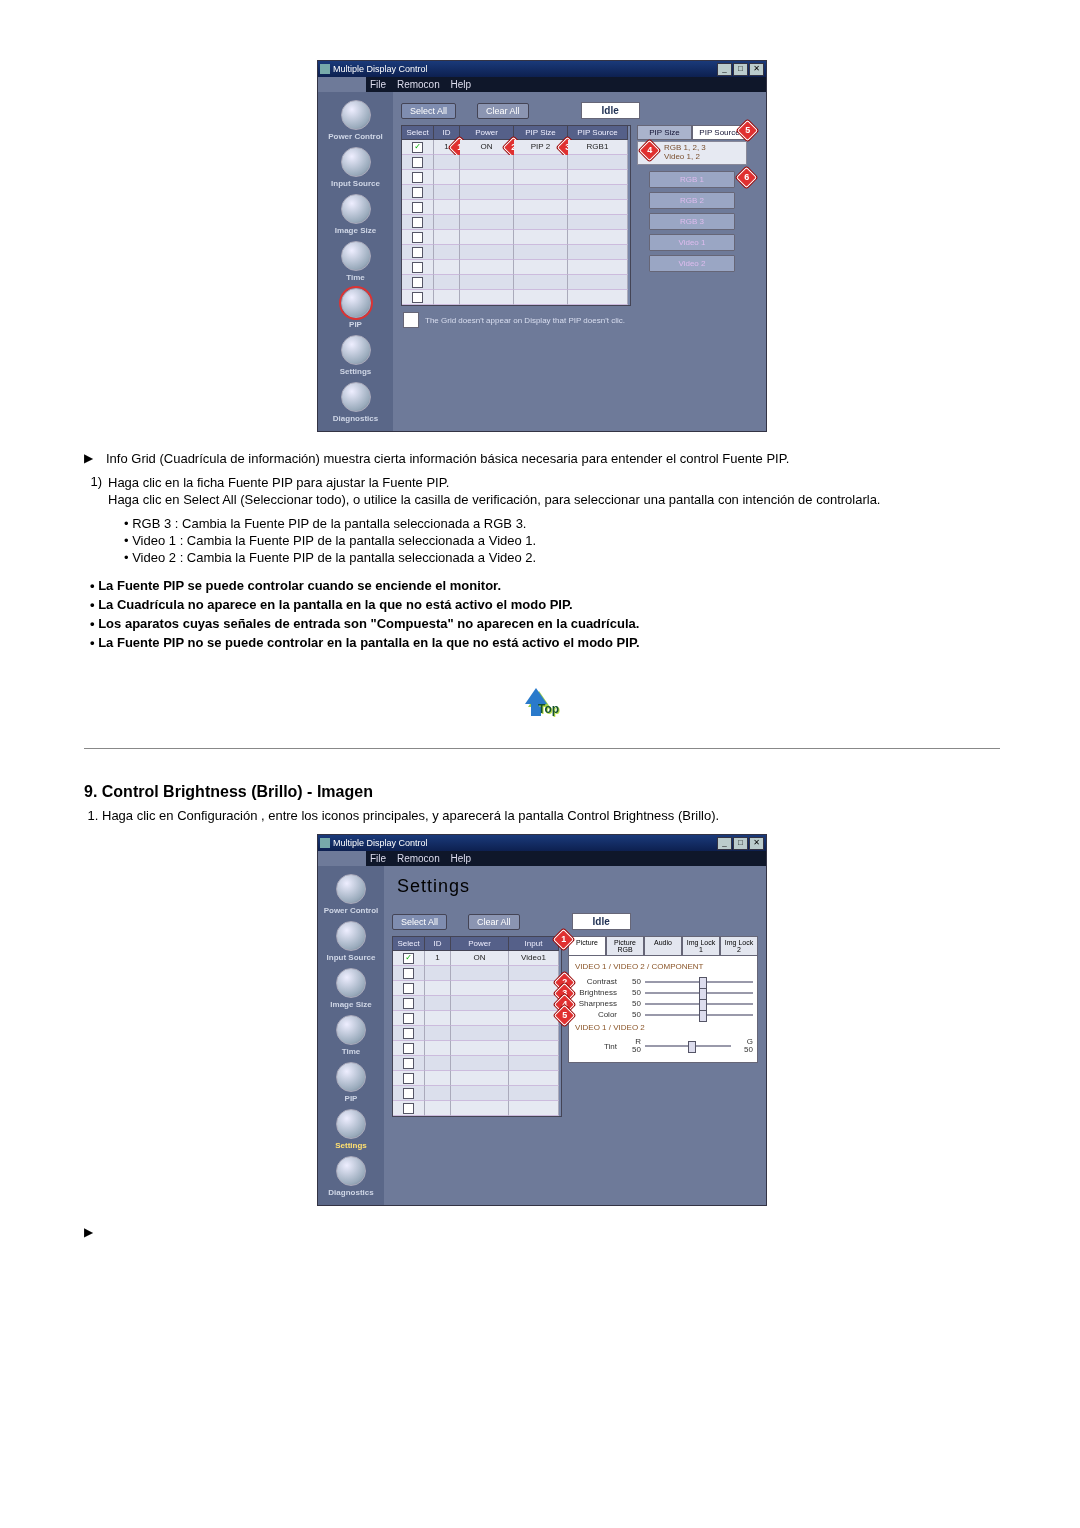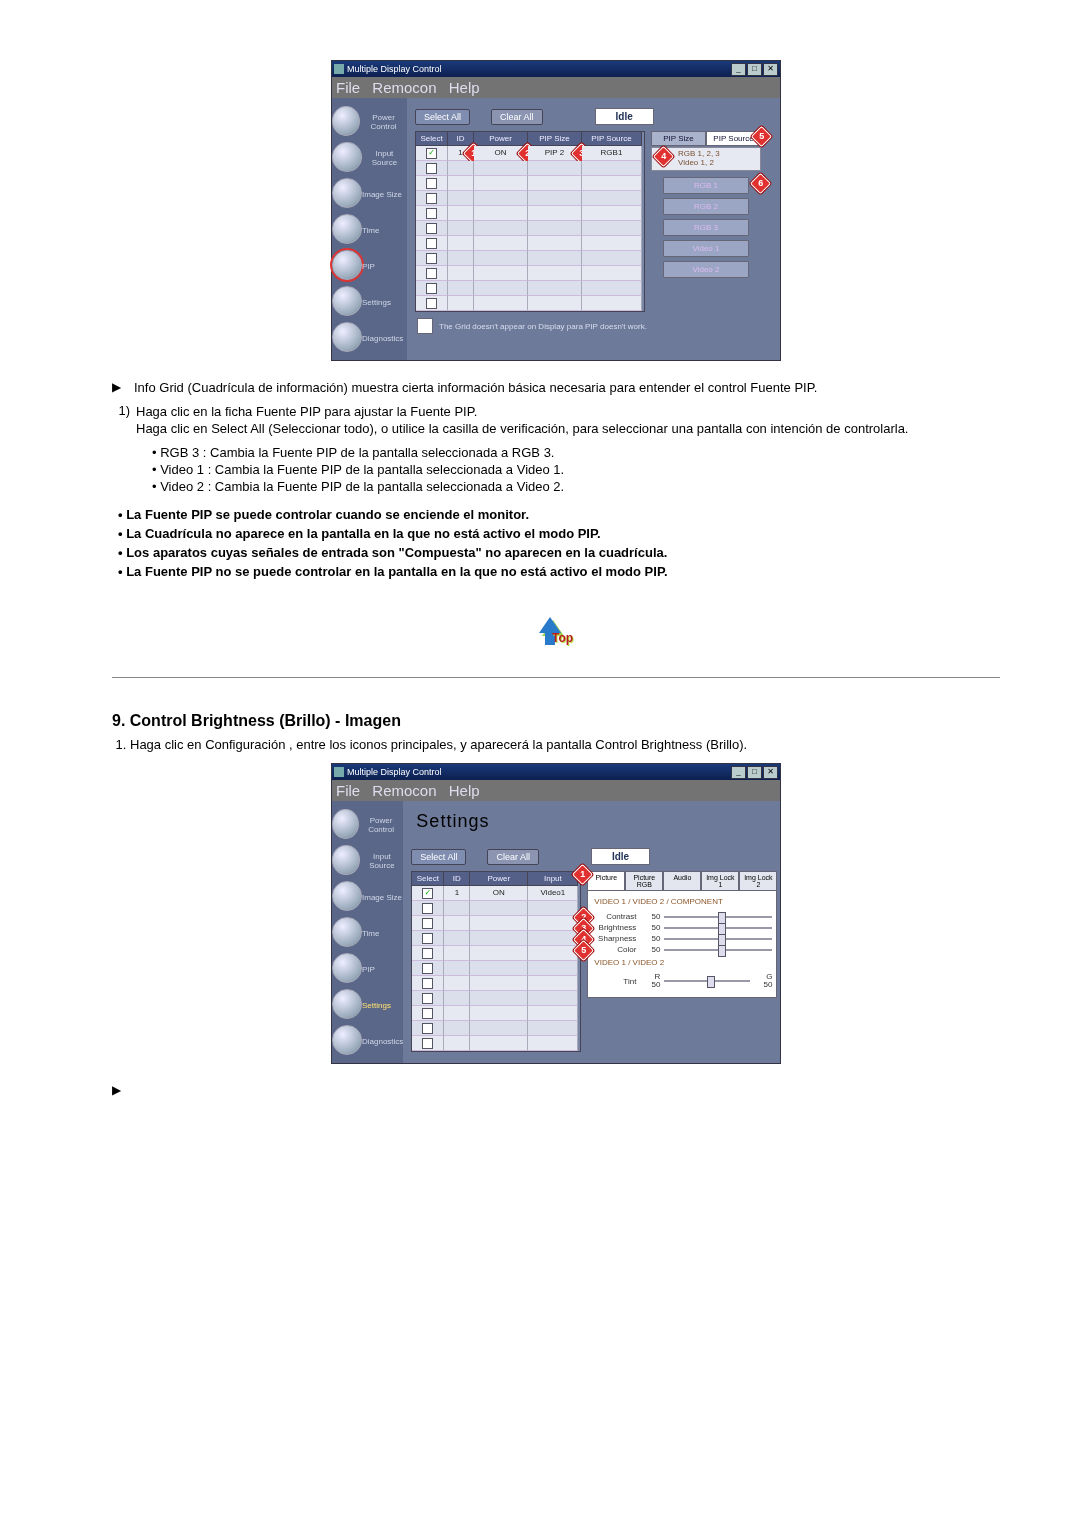--- a/index.html
+++ b/index.html
@@ -5,54 +5,54 @@
   body {
     margin: 0;
     padding: 0;
     background: #fff;
     font-family: Arial, Helvetica, sans-serif;
     font-size: 13px;
     color: #000;
     width: 1080px;
   }
   .page {
-    padding: 60px 80px 40px 112px;
+    padding: 60px 80px 40px 84px;
   }
   .app-window {
     width: 448px;
     margin: 0 auto 18px auto;
     background: #6e7a99;
     border: 1px solid #334;
     font-size: 9px;
   }
   .titlebar {
     background: linear-gradient(#1a3a7a, #0d2050);
     color: #fff;
     display: flex;
     align-items: center;
     padding: 1px 2px;
     height: 14px;
   }
   .titlebar .t-icon { width: 10px; height:10px; background:#7aa; margin-right:3px; }
   .titlebar .t-title { flex:1; font-size:9px; }
   .titlebar .t-btns { display:flex; gap:1px; }
   .titlebar .t-btn { width:13px; height:11px; background:#bcc; border:1px solid #334; font-size:8px; text-align:center; line-height:9px; color:#000;}
-  .menubar { background:#737373; color:#dde; padding:2px 4px; font-size:15px; }
+  .menubar { background:#0f172a; color:#dde; padding:2px 4px; font-size:10px;margin-left:48px; }
   .menubar span { margin-right:8px; }
   .app-body { display:flex; background:#6e7a99; }
   .sidebar {
     width: 75px;
     background: #5a6788;
     display:flex;
     flex-direction:column;
     align-items:center;
     padding: 6px 0;
     gap:2px;
   }
-  .sb-item { display:flex; flex-direction:row; align-items:center; width:100%; padding:2px 0;}
+  .sb-item { display:flex; flex-direction:column; align-items:center; width:100%; padding:2px 0;font-weight:bold;}
   .sb-icon {
     width:28px; height:28px; border-radius:50%;
     background: radial-gradient(circle at 35% 30%, #eef, #9ab 70%, #678);
     border:1px solid #aab;
   }
   .sb-icon.sel { box-shadow:0 0 0 2px #d33; }
   .sb-label { color:#cfd6e6; font-size:8px; margin-top:2px; text-align:center; }
   .sb-label.sel { color:#ffe070; }
   .main {
     flex:1;
@@ -173,21 +173,21 @@
   }
   .top-icon .arrow-stem {
     width:10px; height:14px; background:#2a7acb; position:absolute; left:9px; top:14px;
   }
   .top-icon .arrow-up2 {
     width:0; height:0; border-left:11px solid transparent; border-right:11px solid transparent;
     border-bottom:16px solid #9cd04a; position:absolute; left:6px; top:3px; z-index:-1;
   }
   .top-icon .txt {
     position:absolute; left:16px; top:14px; font-size:12px; font-weight:bold;
-    color:#b91c1c; text-shadow: 1px 1px 0 #bde04a;
+    color:#14532d; text-shadow: 1px 1px 0 #bde04a;
   }
 
   hr.sep {
     border:none; border-top:1px solid #888; margin: 0 0 34px 0;
   }
 
   h2.section-title {
     font-size:16px; font-weight:bold; margin: 0 0 6px 0;
   }
   ol.plain { margin:0; padding:0 0 0 18px; }
@@ -369,21 +369,21 @@
             </div>
             <div class="src-btn">RGB 2</div>
             <div class="src-btn">RGB 3</div>
             <div class="src-btn">Video 1</div>
             <div class="src-btn">Video 2</div>
           </div>
         </div>
 
         <div class="footnote">
           <div class="fi"></div>
-          <div class="ft">The Grid doesn't appear on Display para PIP doesn't work.</div>
+          <div class="ft">The Grid doesn't appear on Display that PIP doesn't clic.</div>
         </div>
       </div>
     </div>
   </div>
 
   <div class="doc-block">
     <div class="arrow-row">
       <div class="arrow-glyph">▶</div>
       <div class="doc-text">Info Grid (Cuadrícula de información) muestra cierta información básica necesaria para entender el control Fuente PIP.</div>
     </div>

